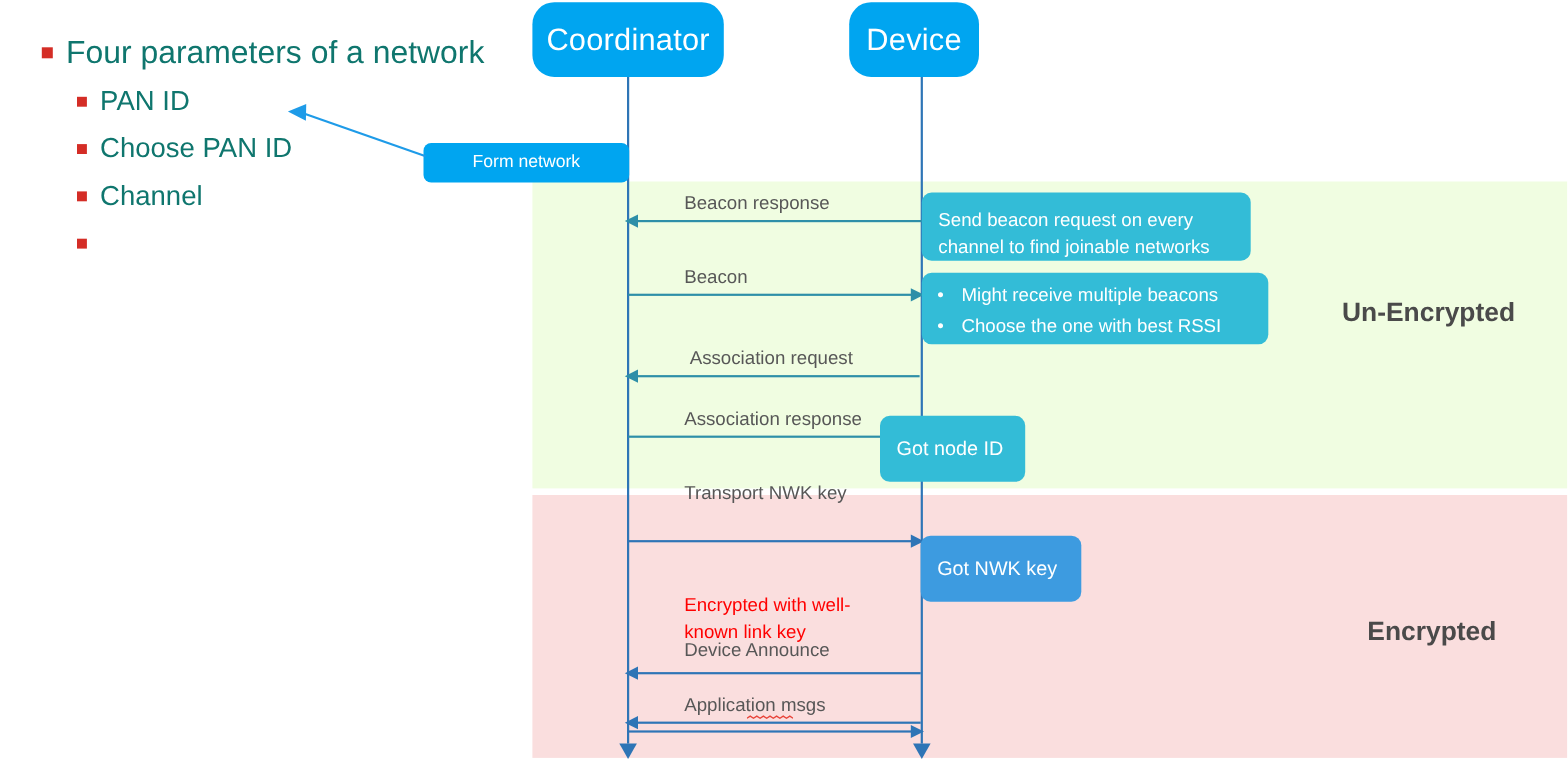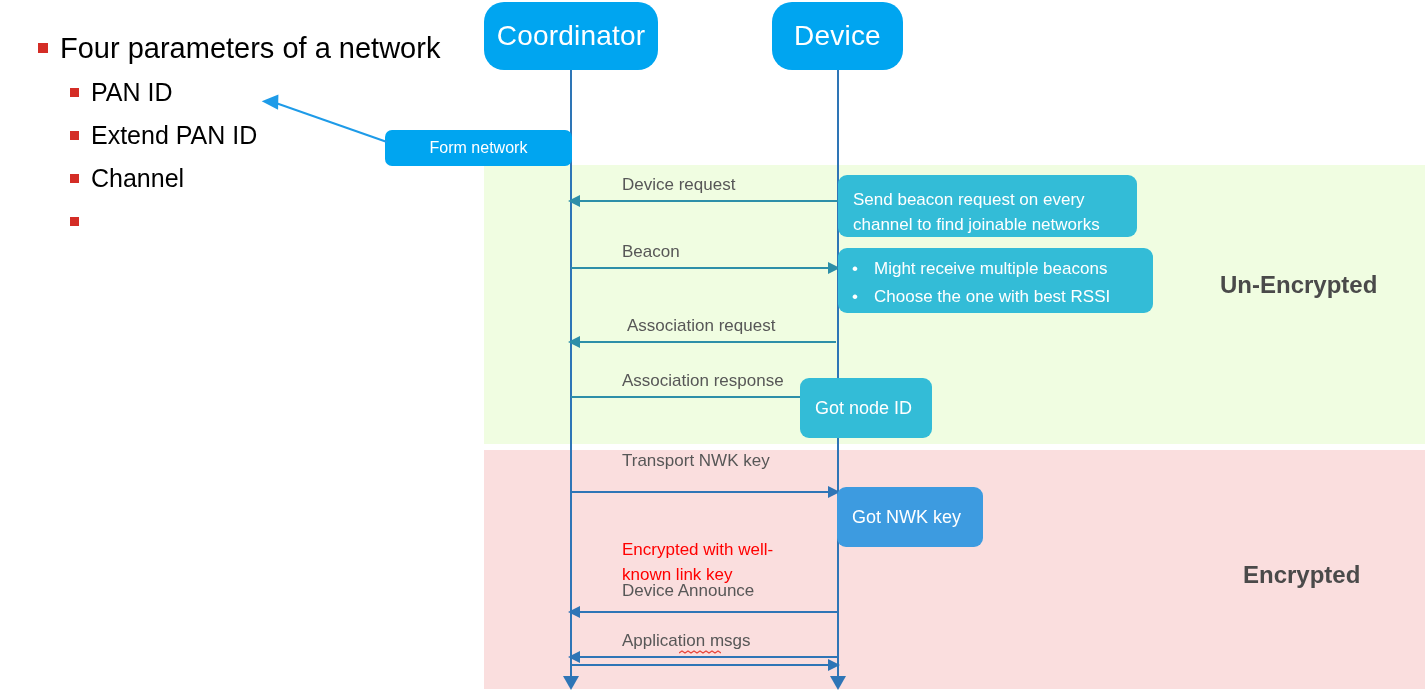--- a/index.html
+++ b/index.html
@@ -22,21 +22,21 @@
   
   .bullet-list {
     position: absolute;
     left: 38px;
     top: 26px;
     width: 440px;
   }
   .bullet-row {
     display: flex;
     align-items: flex-start;
-    color: #000000;
+    color: #0f766e;
   }
   .bullet-row.level-0 {
     font-size: 29px;
     line-height: 45px;
     margin-left: 0;
   }
   .bullet-row.level-1 {
     font-size: 25px;
     line-height: 43px;
     margin-left: 32px;
@@ -92,21 +92,21 @@
     background: #00A5F0;
     border-radius: 20px;
     color: #ffffff;
     display: flex;
     align-items: center;
     justify-content: center;
     font-size: 28px;
     letter-spacing: .2px;
   }
   .actor-coordinator { left: 484px; top: 2px; width: 174px; height: 68px; }
-  .actor-device      { left: 772px; top: 2px; width: 131px; height: 68px; }
+  .actor-device      { left: 772px; top: 2px; width: 118px; height: 68px; }
 
   
   .lifeline {
     position: absolute;
     width: 2px;
     background: #2E75B6;
     top: 70px;
   }
   .lifeline.coordinator { left: 570px; height: 606px; }
   .lifeline.device      { left: 837px; height: 606px; }
@@ -243,21 +243,21 @@
     <div class="bullet-row level-0">
       <span class="sq"></span>
       <span class="bullet-text">Four parameters of a network</span>
     </div>
     <div class="bullet-row level-1">
       <span class="sq"></span>
       <span class="bullet-text">PAN ID</span>
     </div>
     <div class="bullet-row level-1">
       <span class="sq"></span>
-      <span class="bullet-text">Extend PAN ID</span>
+      <span class="bullet-text">Choose PAN ID</span>
     </div>
     <div class="bullet-row level-1">
       <span class="sq"></span>
       <span class="bullet-text">Channel</span>
     </div>
     <div class="bullet-row level-1">
       <span class="sq"></span>
     </div>
   </div>
 
@@ -274,37 +274,37 @@
   <div class="lifeline-head device"></div>
 
   <div class="form-network">
     <span>Form network</span>
   </div>
   <svg class="pointer-arrow" viewBox="0 0 140 62">
     <line x1="132" y1="54" x2="18" y2="14" stroke="#1E9BE8" stroke-width="2"></line>
     <polygon points="8,10 26,10 20,24" fill="#1E9BE8" transform="rotate(-22 16 15)"></polygon>
   </svg>
 
-  <div class="msg-label" style="left:622px; top:175px;">Device request</div>
+  <div class="msg-label" style="left:622px; top:175px;">Beacon response</div>
   <div class="msg" style="left:578px; top:200px; width:260px;"></div>
   <div class="arrowhead left" style="left:568px; top:195px;"></div>
 
   <div class="msg-label" style="left:622px; top:242px;">Beacon</div>
   <div class="msg" style="left:571px; top:267px; width:260px;"></div>
   <div class="arrowhead right" style="left:828px; top:262px;"></div>
 
   <div class="msg-label" style="left:627px; top:316px;">Association request</div>
   <div class="msg" style="left:578px; top:341px; width:258px;"></div>
   <div class="arrowhead left" style="left:568px; top:336px;"></div>
 
   <div class="msg-label" style="left:622px; top:371px;">Association response</div>
   <div class="msg" style="left:571px; top:396px; width:260px;"></div>
   <div class="arrowhead right" style="left:828px; top:391px;"></div>
 
-  <div class="msg-label" style="left:622px; top:451px;">Transport NWK key</div>
+  <div class="msg-label" style="left:622px; top:439px;">Transport NWK key</div>
   <div class="msg blue" style="left:571px; top:491px; width:260px;"></div>
   <div class="arrowhead right blue" style="left:828px; top:486px;"></div>
 
   <div class="msg-label red" style="left:622px; top:501px;margin-top:36px;">Encrypted with well-known link key</div>
 
   <div class="msg-label" style="left:622px; top:581px;">Device Announce</div>
   <div class="msg blue" style="left:578px; top:611px; width:259px;"></div>
   <div class="arrowhead left blue" style="left:568px; top:606px;"></div>
 
   <div class="msg-label" style="left:622px; top:631px;">Application msgs</div>

